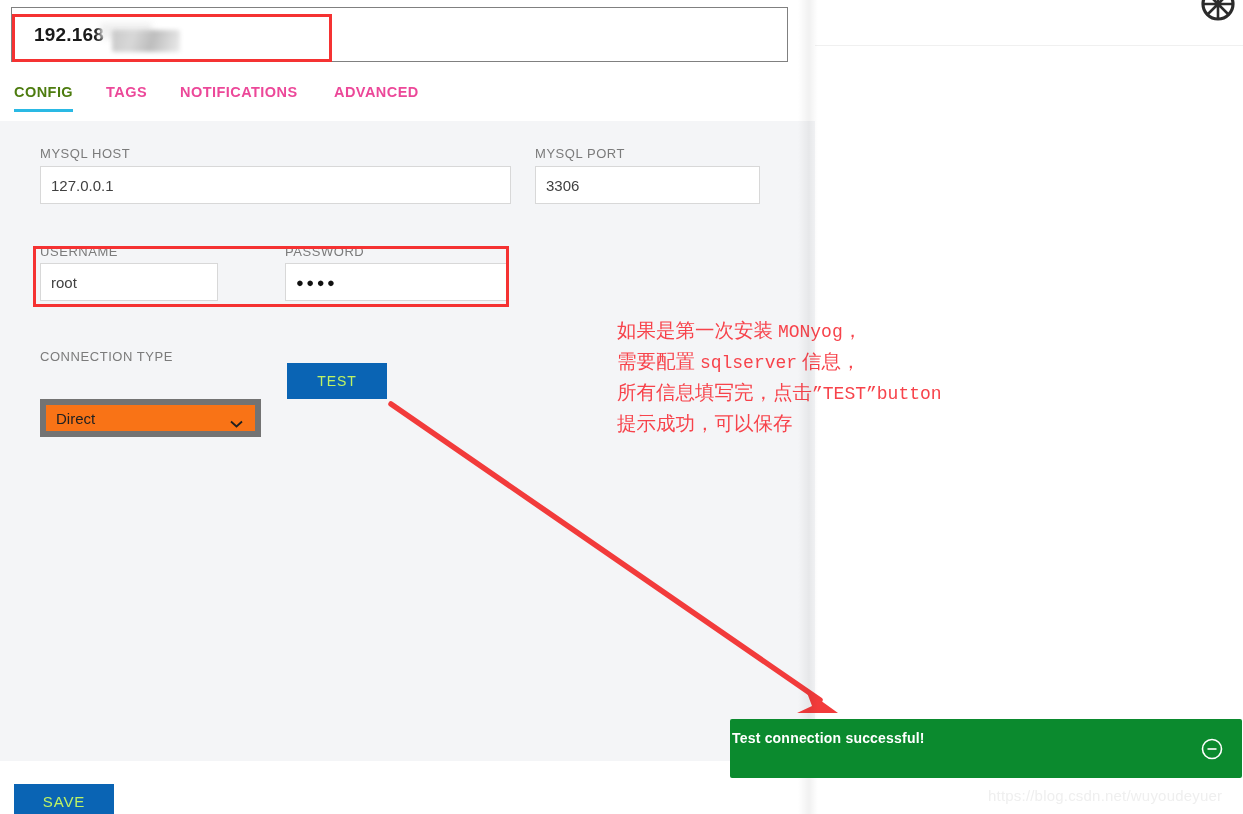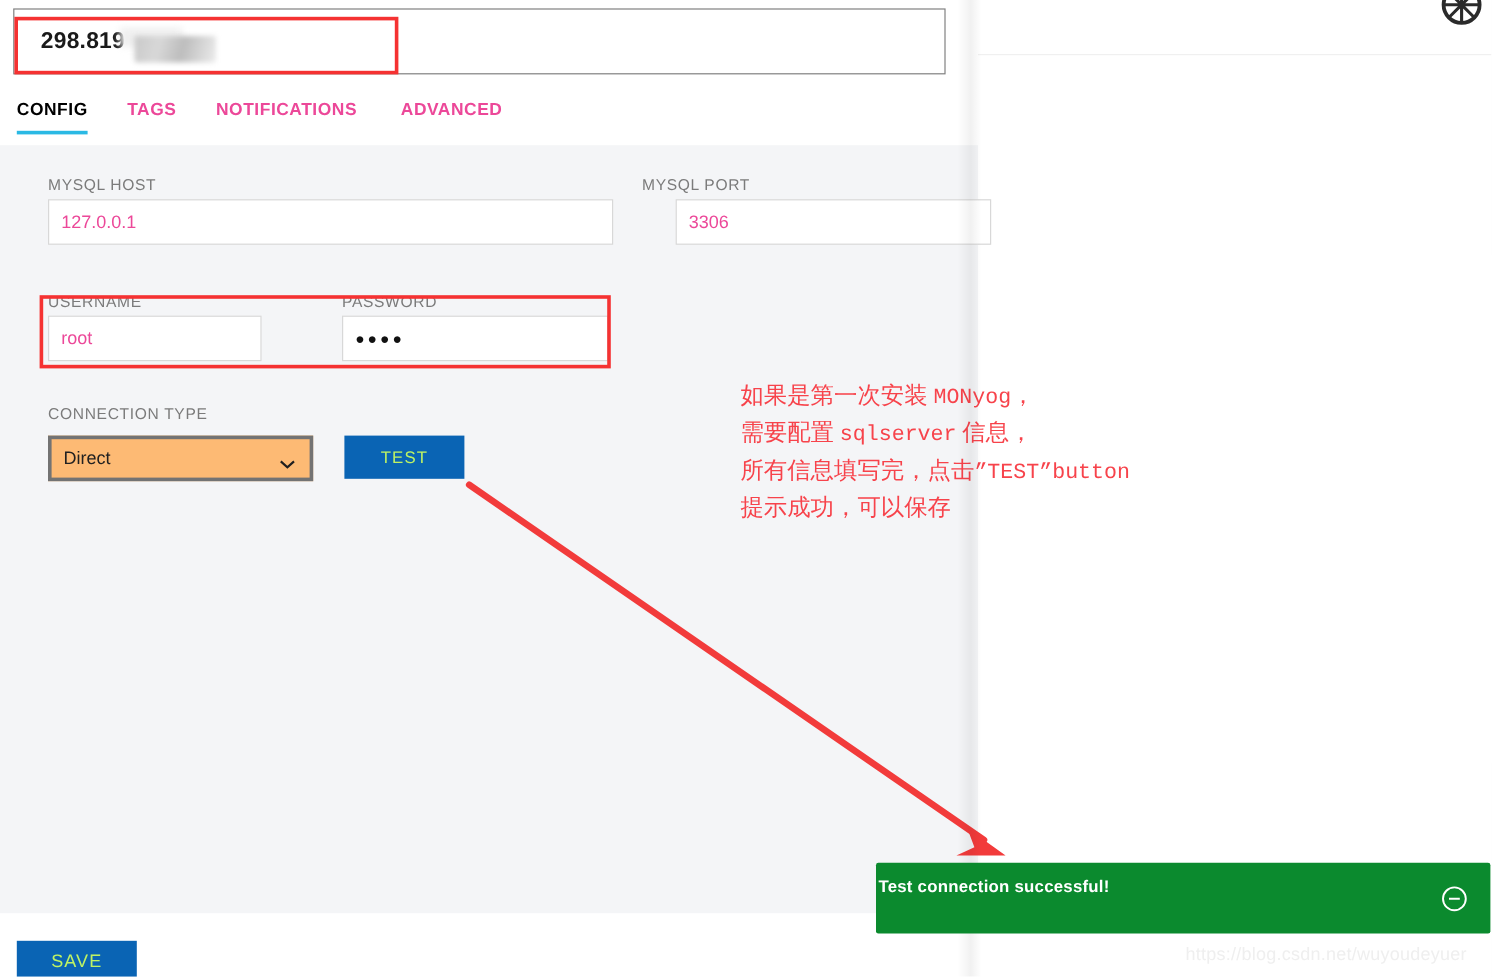--- a/index.html
+++ b/index.html
@@ -107,21 +107,21 @@
   .tab {
     position: absolute;
     top: 0;
     font-size: 14.5px;
     font-weight: bold;
     letter-spacing: 0.45px;
     color: #ec4899;
     padding-bottom: 9px;
     cursor: pointer;
   }
-  .tab.active { color: #000000; border-bottom: 3px solid #2ab9e4; text-align: right; }
+  .tab.active { color: #4d7c0f; border-bottom: 3px solid #2ab9e4; text-align: right; }
 
   
   .form-card {
     position: absolute;
     left: 0; top: 121px;
     width: 815px; height: 640px;
     background: #f4f5f7;
   }
   .field-label {
     position: absolute;
@@ -131,34 +131,35 @@
     font-weight: normal;
     white-space: nowrap;
   }
   .text-input {
     position: absolute;
     background: #ffffff;
     border: 1px solid #d8d8d8;
     box-sizing: border-box;
     font-family: "Liberation Sans", sans-serif;
     font-size: 15px;
-    color: #ec4899;
+    color: #404040;
     padding: 0 10px;
     outline: none;
   }
   .select-input {
     position: absolute;
-    background: #fdba74;
-    border: 3px solid #737373;
+    background: #f97316;
+    border: 6px solid #737373;
     box-sizing: border-box;
     font-size: 15px;
     color: #212121;
     padding: 0 10px;
     display: flex;
     align-items: center;
+    margin-top: 36px;
   }
   .select-chevron {
     position: absolute;
     right: 12px; top: 50%;
     transform: translateY(-50%);
     width: 13px; height: 8px;
     color: #1f1f1f;
   }
   .dots {
     letter-spacing: 2.5px;
@@ -251,47 +252,47 @@
   <div class="corner-icon">
     <svg viewBox="0 0 40 40" width="40" height="40" fill="none" stroke="#2b2b2b" stroke-width="3.2">
       <circle cx="20" cy="20" r="15"></circle>
       <path d="M20 5 L20 35 M5 20 L35 20 M9 9 L31 31 M31 9 L9 31" stroke-width="2.6"></path>
     </svg>
   </div>
 
   <div class="app-panel">
 
     <div class="host-field-wrap">
-      <div class="host-field-text">298.819</div>
+      <div class="host-field-text">192.168</div>
       <div class="host-redact2"></div>
       <div class="host-redact"></div>
     </div>
 
     <div class="tabs">
       <div class="tab active" style="left:14px;">CONFIG</div>
       <div class="tab" style="left:106px;">TAGS</div>
       <div class="tab" style="left:180px;">NOTIFICATIONS</div>
       <div class="tab" style="left:334px;">ADVANCED</div>
     </div>
 
     <div class="form-card">
 
       <div class="field-label" style="left:40px; top:25px;">MYSQL HOST</div>
       <input class="text-input" style="left: 40px; top: 45px; width: 471px; height: 38px;" value="127.0.0.1">
 
       <div class="field-label" style="left:535px; top:25px;">MYSQL PORT</div>
-      <input class="text-input" style="left: 563px; top: 45px; width: 263px; height: 38px;" value="3306">
+      <input class="text-input" style="left: 535px; top: 45px; width: 225px; height: 38px;" value="3306">
 
       <div class="field-label" style="left:40px; top:123px;">USERNAME</div>
       <input class="text-input" style="left: 40px; top: 142px; width: 178px; height: 38px;" value="root">
 
       <div class="field-label" style="left:285px; top:123px;">PASSWORD</div>
       <div class="text-input dots" style="left:285px; top:142px; width:222px; height:38px; display:flex; align-items:center;">●●●●</div>
 
-      <div class="field-label" style="left:40px; top:216px;">CONNECTION TYPE</div>
+      <div class="field-label" style="left:40px; top:228px;">CONNECTION TYPE</div>
       <div class="select-input" style="left:40px; top:242px; width:221px; height:38px;">
         <span>Direct</span>
         <span class="select-chevron">
           <svg viewBox="0 0 13 8" width="13" height="8" fill="none" stroke="currentColor" stroke-width="1.8">
             <path d="M1 1.5 L6.5 6.5 L12 1.5"></path>
           </svg>
         </span>
       </div>
     </div>
 

